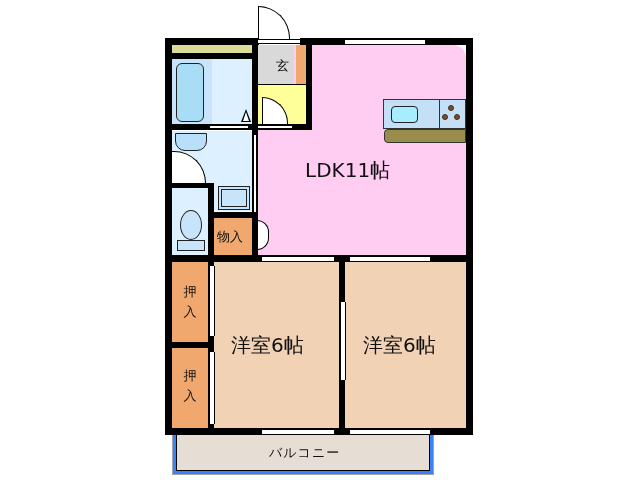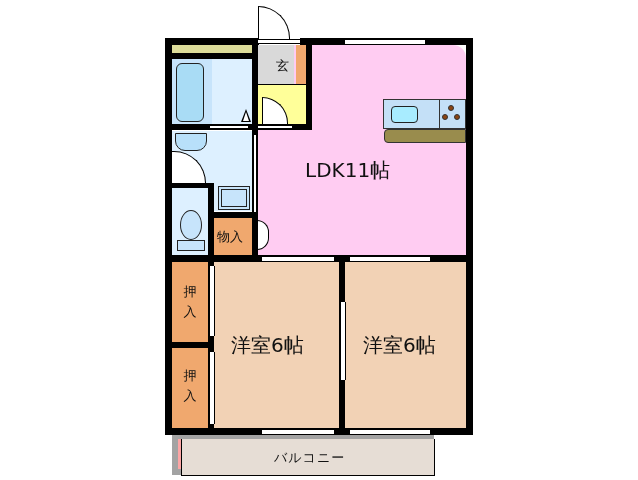--- a/index.html
+++ b/index.html
@@ -10,21 +10,21 @@
   .lbl { position: absolute; color: #111; white-space: nowrap; }
   .big { font-size: 20px; letter-spacing: 0px; }
   .small { font-size: 13px; }
   .vtext { font-size: 13px; line-height: 20px; width: 16px; text-align: center; }
   .window { position: absolute; background: #fff; border-top: 1px solid #000; border-bottom: 1px solid #000; }
   .vwindow { position: absolute; background: #fff; border-left: 1px solid #000; border-right: 1px solid #000; }
 </style>
 </head>
 <body>
 
-<div class="abs" style="left:172px; top:433px; width:262px; height:42px; background:#fca5a5; border:6px solid #a3a3a3;">
+<div class="abs" style="left:172px; top:433px; width:262px; height:42px; background:#3b82f6; border:1px solid #a3a3a3;">
   <div class="abs" style="left:3px; top:0px; width:254px; height:37px; background:#e6ddd5; border:1px solid #000; border-top:none;"></div>
   <span class="lbl small" style="left:96px; top:10px; font-size:13px; letter-spacing:1px;">バルコニー</span>
 </div>
 
 <div class="abs" style="left:258px; top:45px; width:208px; height:276px; background:#ffccf2;border-radius:13px;">
   <span class="lbl big" style="left:47px; top:112px;">LDK11帖</span>
 </div>
 
 <div class="abs" style="left:383px; top:99px; width:83px; height:30px; background:#c4e0f7; border:1px solid #333;">
   <div class="abs" style="left:7px; top:6px; width:27px; height:17px; background:#a8ecff; border:1px solid #222; border-radius:4px;"></div>

